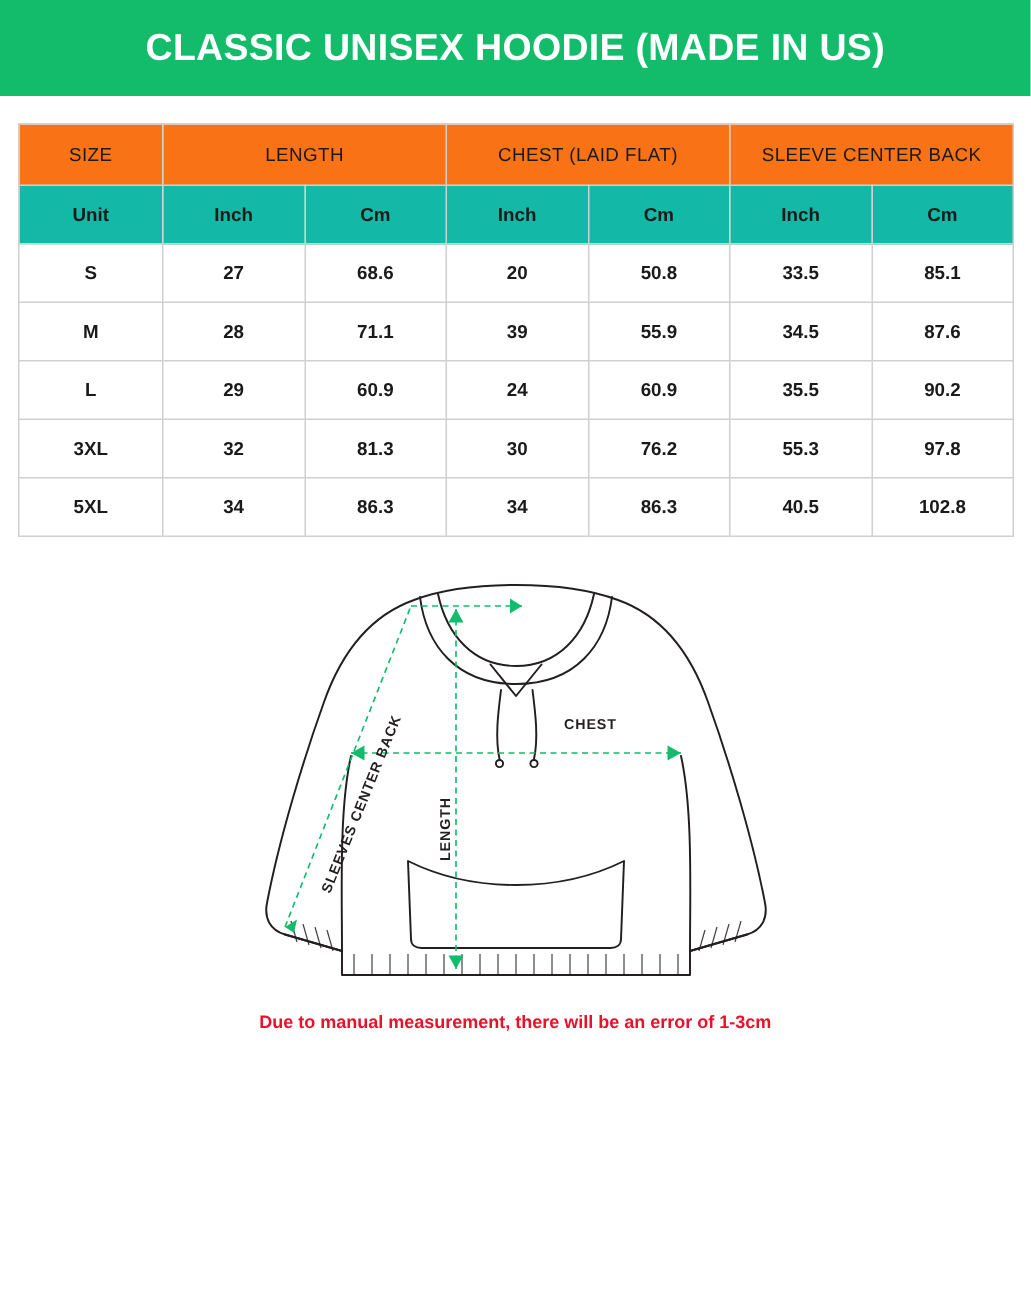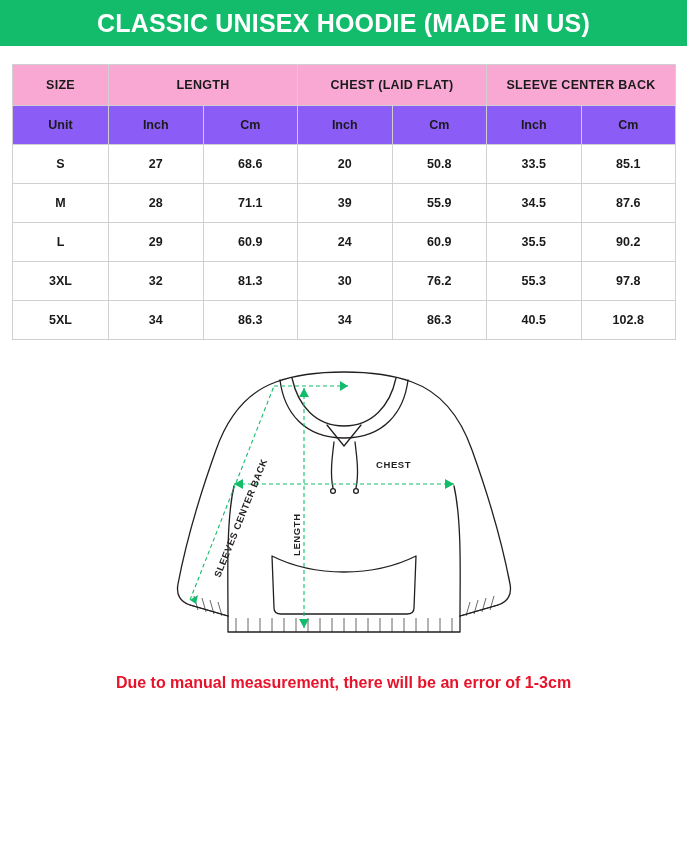--- a/index.html
+++ b/index.html
@@ -16,21 +16,21 @@
   }
   .page {
     position: relative;
     width: 687px;
     height: 860px;
     box-sizing: border-box;
   }
   
   .banner {
     width: 687px;
-    height: 46px;
+    height: 64px;
     background: #12bc6b;
     display: flex;
     align-items: center;
     justify-content: center;
   }
   .banner-title {
     color: #ffffff;
     font-size: 25px;
     font-weight: bold;
     letter-spacing: 0.2px;
@@ -49,28 +49,28 @@
   table.size-table th,
   table.size-table td {
     border: 1px solid #d0d0d0;
     text-align: center;
     font-size: 12.5px;
     color: #1a1a1a;
     height: 38px;
     padding: 0;
   }
   table.size-table thead tr.group-row th {
-    background: #f9a8d4;
-    font-weight: bold;
+    background: #f97316;
+    font-weight: normal;
     font-size: 12.5px;
     letter-spacing: 0.3px;
     height: 40px;
   }
   table.size-table thead tr.unit-row th {
-    background: #8b5cf6;
+    background: #14b8a6;
     font-weight: bold;
     height: 38px;
     text-align: center;
   }
   table.size-table tbody td.size-cell {
     font-weight: bold;
     background: #ffffff;
   }
   table.size-table tbody td {
     font-weight: bold;
@@ -85,23 +85,23 @@
     margin-top: 6px;
   }
   .illustration svg {
     display: block;
     margin: 0 auto;
   }
   
   .footer-note {
     text-align: center;
     color: #e8122a;
-    font-size: 16px;
-    font-weight: bold;
-    margin-top: 18px;
+    font-size: 12px;
+    font-weight: bold;
+    margin-top: 0;
   }
 </style>
 </head>
 <body>
 
 <div class="page">
 
   <div class="banner">
     <div class="banner-title">CLASSIC UNISEX HOODIE (MADE IN US)</div>
   </div>

